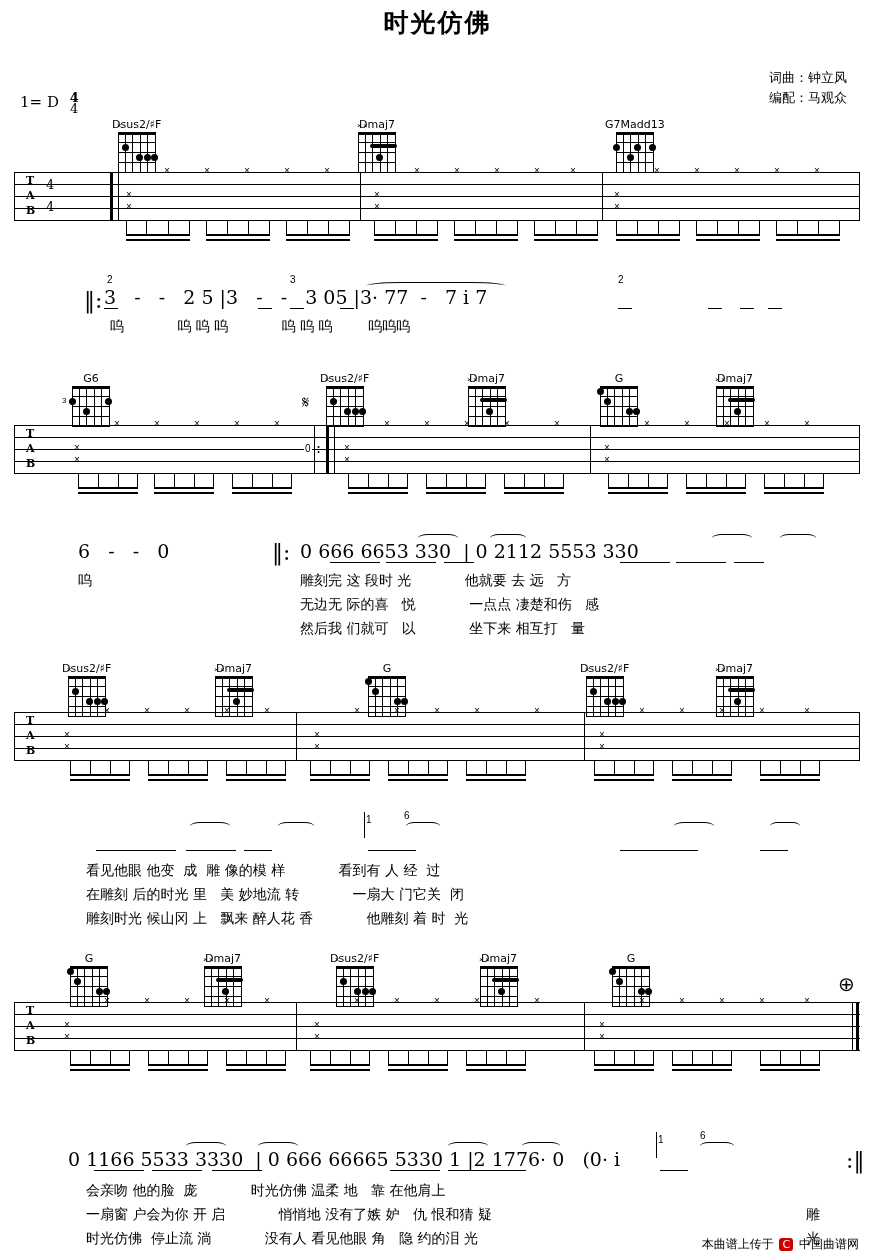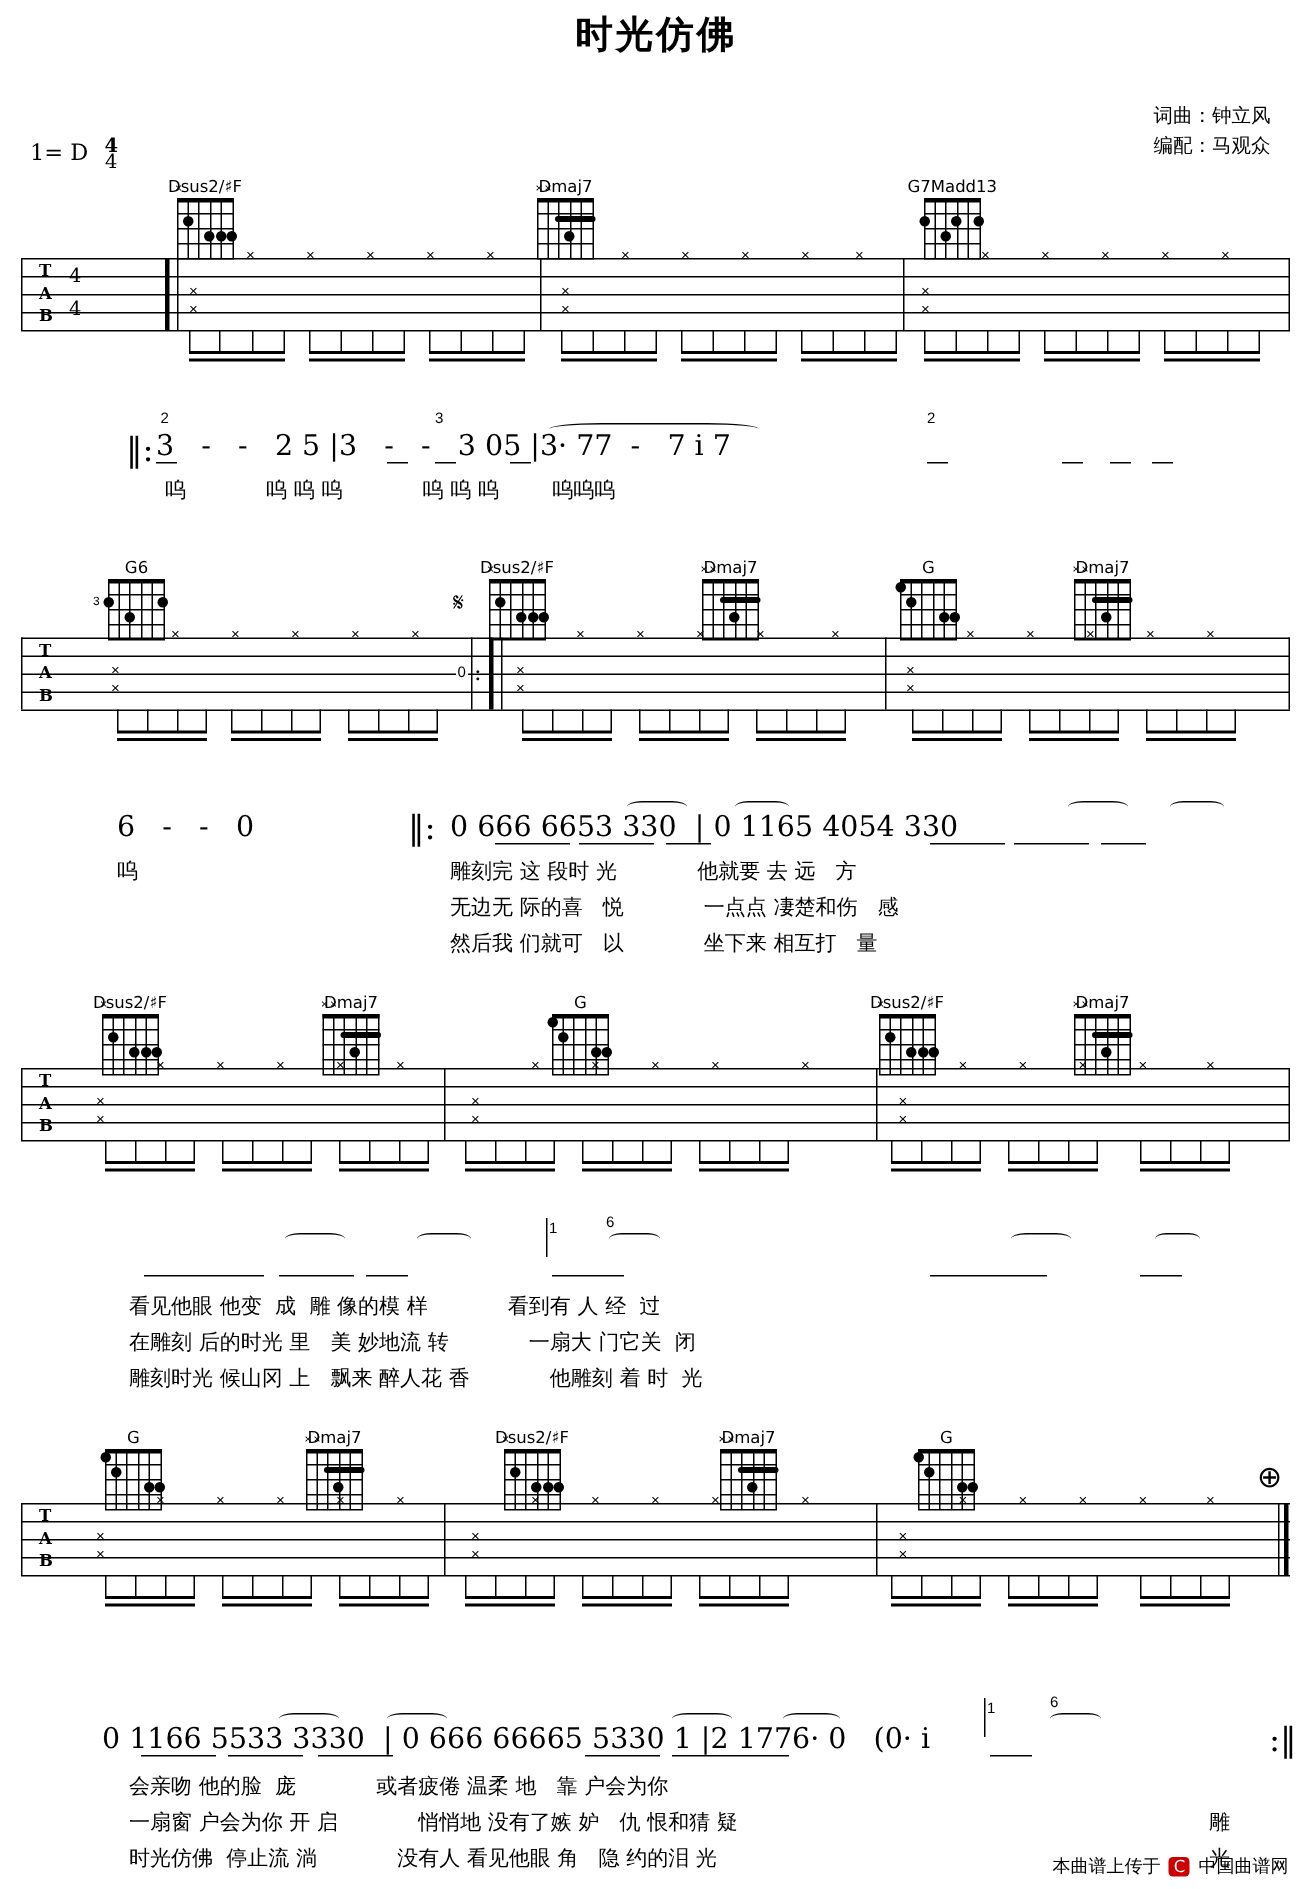--- a/index.html
+++ b/index.html
@@ -487,21 +487,21 @@
         <div class="stem" style="left:706px;top:-8px;height:15px"></div>
       <div class="stem" style="left:726px;top:-8px;height:15px"></div>
         <div class="stem" style="left:745px;top:-8px;height:15px"></div>
     </div>
   </div>
 
   <div class="notes" style="left:78px;top:540px;">6   -   -   0</div>
   <div class="lyr" style="left:78px;top:572px;">呜</div>
 
   <div class="rep" style="left:272px;top:540px;">‖:</div>
-  <div class="notes" style="left:300px;top:540px;">0 666 6653 330  | 0 1165 4054 330</div>
+  <div class="notes" style="left:300px;top:540px;">0 666 6653 330  | 0 2112 5553 330</div>
   <div class="slur" style="left:418px;top:534px;width:40px;"></div>
   <div class="slur" style="left:490px;top:534px;width:36px;"></div>
   <div class="slur" style="left:712px;top:534px;width:40px;"></div>
   <div class="slur" style="left:780px;top:534px;width:36px;"></div>
   <div class="brkline" style="left:330px;top:562px;width:50px"></div>
   <div class="brkline" style="left:386px;top:562px;width:50px"></div>
   <div class="brkline" style="left:444px;top:562px;width:30px"></div>
   <div class="brkline" style="left:620px;top:562px;width:50px"></div>
   <div class="brkline" style="left:676px;top:562px;width:50px"></div>
   <div class="brkline" style="left:734px;top:562px;width:30px"></div>
@@ -946,21 +946,21 @@
   <div class="brkline" style="left:94px;top:1170px;width:50px"></div>
   <div class="brkline" style="left:152px;top:1170px;width:50px"></div>
   <div class="brkline" style="left:212px;top:1170px;width:50px"></div>
   <div class="brkline" style="left:390px;top:1170px;width:50px"></div>
   <div class="brkline" style="left:448px;top:1170px;width:78px"></div>
   <div class="brkline" style="left:660px;top:1170px;width:28px"></div>
   <div class="brk" style="left:658px;top:1134px">1</div>
   <div class="vert" style="left:656px;top:1132px;height:26px"></div>
   <div class="brk" style="left:700px;top:1130px">6</div>
 
-  <div class="lyr" style="left:86px;top:1182px;">会亲吻 他的脸  庞            或者疲倦 温柔 地   靠 户会为你</div>
+  <div class="lyr" style="left:86px;top:1182px;">会亲吻 他的脸  庞            时光仿佛 温柔 地   靠 在他肩上</div>
   <div class="lyr" style="left:86px;top:1206px;">一扇窗 户会为你 开 启            悄悄地 没有了嫉 妒   仇 恨和猜 疑</div>
   <div class="lyr" style="left:86px;top:1230px;">时光仿佛  停止流 淌            没有人 看见他眼 角   隐 约的泪 光</div>
   <div class="lyr" style="left:806px;top:1206px;">雕</div>
   <div class="lyr" style="left:806px;top:1230px;">光</div>
 
   <div class="footer">
     <span>本曲谱上传于</span>
     <span class="logo">C</span>
     <span>中国曲谱网</span>
   </div>

